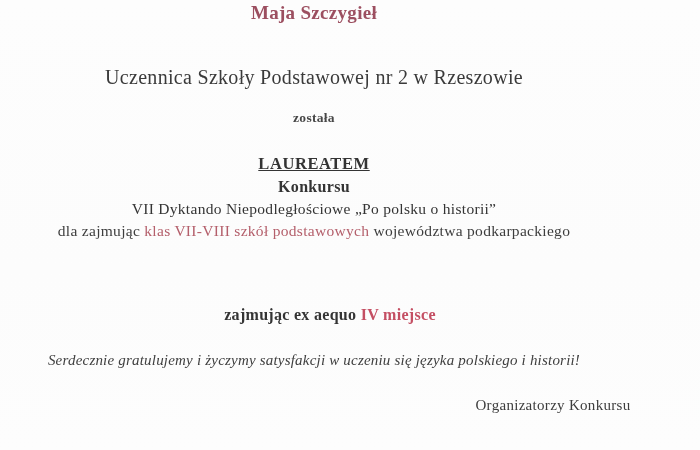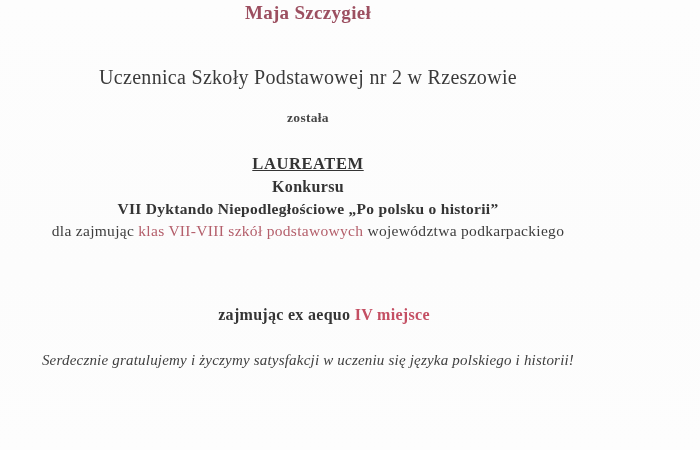--- a/index.html
+++ b/index.html
@@ -14,21 +14,21 @@
     font-family: "Liberation Serif", "DejaVu Serif", serif;
   }
   .page {
     position: relative;
     width: 700px;
     height: 450px;
     background: linear-gradient(180deg, #fdfdfd 0%, #fcfcfc 60%, #fdfdfd 100%);
   }
   .line {
     position: absolute;
-    left: 8px;
+    left: 14px;
     width: 600px;
     text-align: center;
     white-space: nowrap;
     color: #3d3d3d;
     letter-spacing: 0.3px;
   }
   .name {
     top: 2px;
     font-size: 19px;
     font-weight: bold;
@@ -61,21 +61,21 @@
   }
   .contest-label {
     top: 178px;
     font-size: 16px;
     font-weight: bold;
     color: #343434;
   }
   .contest-name {
     top: 200px;
     font-size: 15.5px;
-    font-weight: bold;
+    font-weight: normal;
     color: #343434;
   }
   .audience {
     top: 222px;
     font-size: 15.5px;
     color: #3d3d3d;
   }
   .audience .hl {
     color: #b45f6b;
   }
@@ -131,14 +131,15 @@
     <span>dla zajmując </span><span class="hl">klas VII-VIII szkół podstawowych</span><span> województwa podkarpackiego</span>
   </div>
 
 
   <div class="line placement">
     <span>zajmując ex aequo </span><span class="hl">IV miejsce</span>
   </div>
 
   <div class="line congrats">Serdecznie gratulujemy i życzymy satysfakcji w uczeniu się języka polskiego i historii!</div>
 
+  <div class="line signature">Organizatorzy Konkursu</div>
 
 </div>
 
 </body></html>

